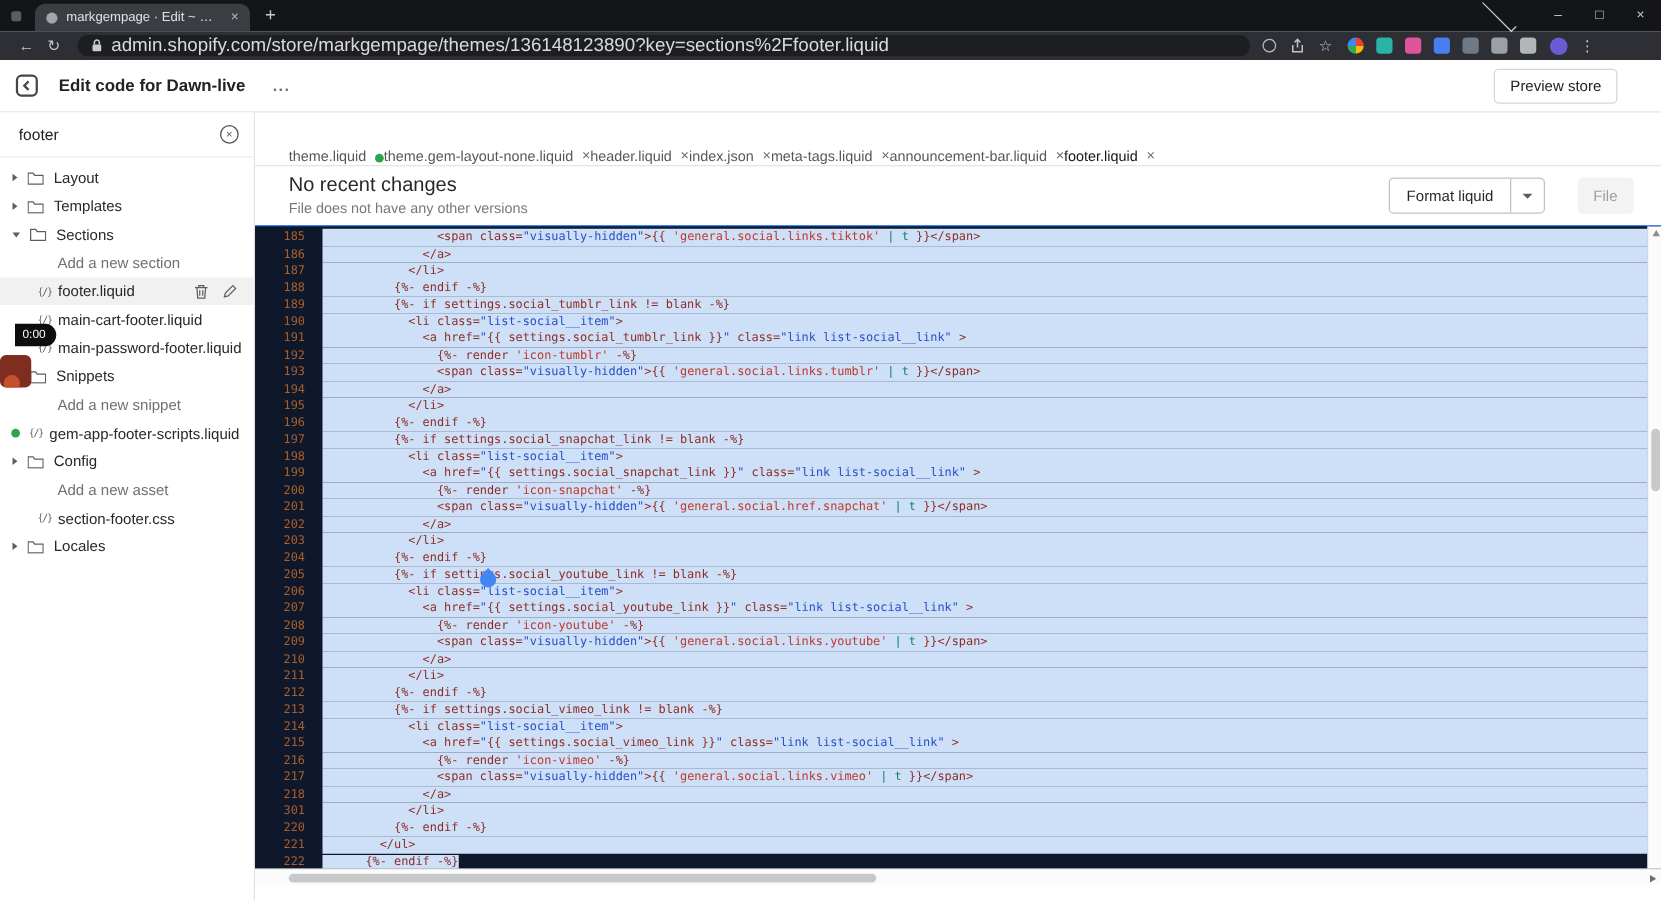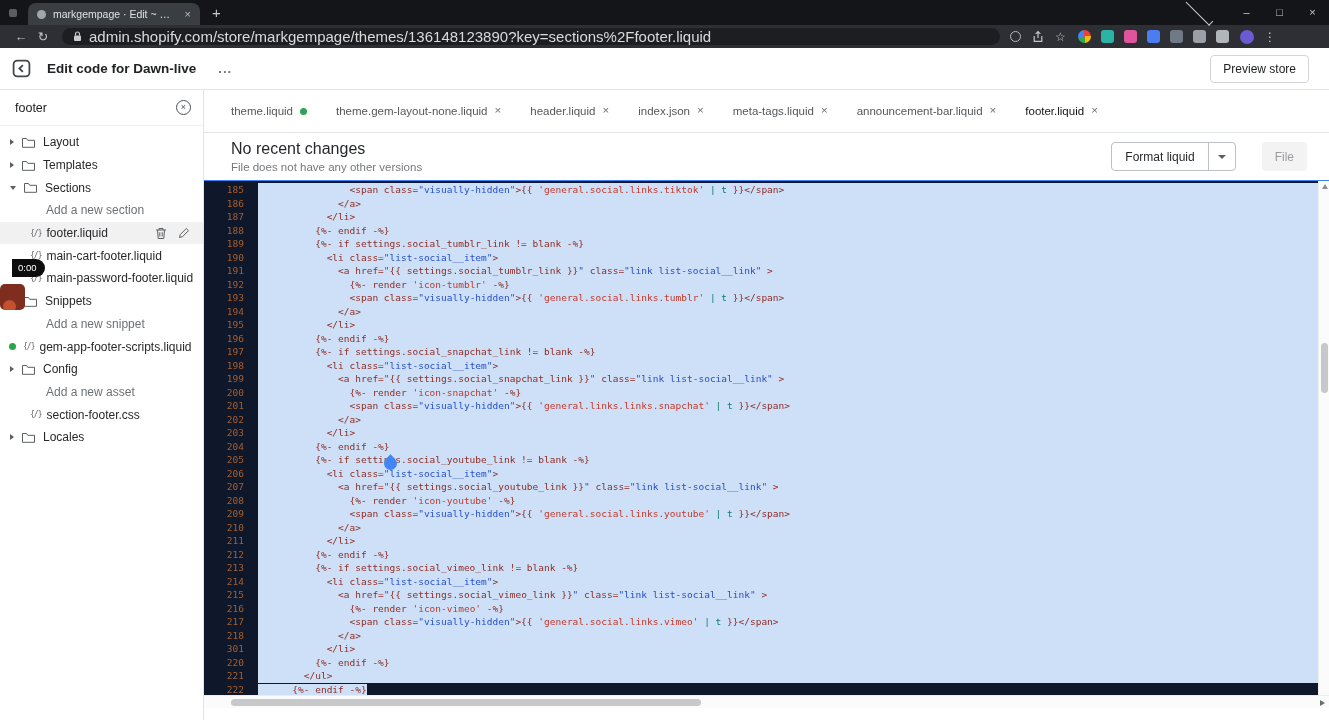--- a/index.html
+++ b/index.html
@@ -24,21 +24,21 @@
   .url-txt{font-size:15px;color:#d8dadc;white-space:nowrap;overflow:hidden}
   .url-right{display:flex;align-items:center;gap:11px;margin-left:10px}
   .ring{width:11px;height:11px;border-radius:50%;border:1.5px solid #b7babd}
   .glyph{color:#c2c4c7;font-size:12px;line-height:1}
   .ext-row{display:flex;align-items:center;gap:10px;margin-left:12px}
   .ext-chip{width:13px;height:13px;border-radius:3px}
   .b-avatar{width:14px;height:14px;border-radius:50%;margin-left:11px}
   .kebab{color:#c9cbce;font-size:12px;margin:0 8px 0 10px}
 
   
-  .app-header{height:42px;background:#fff;border-bottom:1px solid #e3e4e6;display:flex;align-items:center;padding:0 20px 0 12px}
+  .app-header{height:42px;background:#fff;border-bottom:1px solid #e3e4e6;display:flex;align-items:center;padding:0 35px 0 12px}
   .app-title{font-size:13.5px;font-weight:700;color:#202223;margin-left:16px}
   .hdr-dots{font-size:13px;color:#6d7175;margin-left:22px;letter-spacing:1px;font-weight:700}
   .preview-btn{margin-left:auto;height:28px;padding:0 12px;border:1px solid #d2d5d9;border-radius:4px;background:#fff;font-size:12px;color:#202223;display:flex;align-items:center}
 
   
   .workspace{display:flex;height:630px}
   .sidebar{width:204px;border-right:1px solid #e3e4e6;background:#fff;flex:0 0 auto}
   .search-row{height:36px;display:flex;align-items:center;padding:0 15px;border-bottom:1px solid #f0f0f1}
   .search-input{border:none;outline:none;flex:1;font-size:12.5px;color:#202223;font-family:"Liberation Sans",sans-serif;background:transparent}
   .clear-btn{width:15px;height:15px;border-radius:50%;border:1.4px solid #4e5255;color:#4e5255;font-size:9px;line-height:12px;text-align:center;flex:0 0 auto}
@@ -49,21 +49,21 @@
   .trow.file{padding-left:30px;gap:5px}
   .trow.file.withdot{padding-left:9px}
   .trow.selected{background:#f1f1f2}
   .chev-r{width:0;height:0;border-top:3.6px solid transparent;border-bottom:3.6px solid transparent;border-left:4.8px solid #5c5f62}
   .chev-d{width:0;height:0;border-left:3.6px solid transparent;border-right:3.6px solid transparent;border-top:4.8px solid #5c5f62}
   .ficon{font-family:"DejaVu Sans Mono",monospace;font-size:8px;color:#62666a;letter-spacing:-1px;flex:0 0 auto}
   .gdot{width:7px;height:7px;border-radius:50%;background:#2da44e;flex:0 0 auto;margin-right:2px}
   .row-actions{position:absolute;right:13px;display:flex;gap:11px;align-items:center}
 
   .main{flex:1;display:flex;flex-direction:column;min-width:0}
-  .tabbar{height:43px;border-bottom:1px solid #e3e4e6;display:flex;align-items:center;padding-left:27px;gap:29px}
+  .tabbar{height:43px;border-bottom:1px solid #e3e4e6;display:flex;align-items:flex-end;padding-left:27px;}
   .etab{display:flex;align-items:center;gap:7px;font-size:11.5px;color:#55585b;white-space:nowrap}
   .etab.active{color:#141517}
   .etab .x{font-size:11.5px;color:#6a6d70;line-height:1}
   .etab .dot{width:7px;height:7px;background:#2da44e;border-radius:50%}
   .statusrow{height:47px;display:flex;align-items:center;padding:0 22px 0 27px}
   .sl1{font-size:16px;color:#26282b}
   .sl2{font-size:11.5px;color:#76797c;margin-top:3px}
   .sright{margin-left:auto;display:flex;align-items:center;gap:26px}
   .splitbtn{display:flex;height:29px;border:1px solid #bdc1c6;border-radius:4px;overflow:hidden;background:#fff}
   .splitbtn .lbl{padding:0 13px;font-size:12px;color:#26282b;display:flex;align-items:center}
@@ -367,21 +367,21 @@
             <div class="cline sel"><span class="tk-m">              &lt;a href=</span><span class="tk-b">"</span><span class="tk-m">{{ settings.social_tumblr_link }}</span><span class="tk-b">"</span><span class="tk-m"> class=</span><span class="tk-b">"link list-social__link"</span><span class="tk-m"> &gt;</span></div>
             <div class="cline sel"><span class="tk-m">                {%- render </span><span class="tk-r">'icon-tumblr'</span><span class="tk-m"> -%}</span></div>
             <div class="cline sel"><span class="tk-m">                &lt;span class=</span><span class="tk-b">"visually-hidden"</span><span class="tk-m">&gt;{{ </span><span class="tk-r">'general.social.links.tumblr'</span><span class="tk-m"> </span><span class="tk-t">| t</span><span class="tk-m"> }}&lt;/span&gt;</span></div>
             <div class="cline sel"><span class="tk-m">              &lt;/a&gt;</span></div>
             <div class="cline sel"><span class="tk-m">            &lt;/li&gt;</span></div>
             <div class="cline sel"><span class="tk-m">          {%- endif -%}</span></div>
             <div class="cline sel"><span class="tk-m">          {%- if settings.social_snapchat_link != blank -%}</span></div>
             <div class="cline sel"><span class="tk-m">            &lt;li class=</span><span class="tk-b">"list-social__item"</span><span class="tk-m">&gt;</span></div>
             <div class="cline sel"><span class="tk-m">              &lt;a href=</span><span class="tk-b">"</span><span class="tk-m">{{ settings.social_snapchat_link }}</span><span class="tk-b">"</span><span class="tk-m"> class=</span><span class="tk-b">"link list-social__link"</span><span class="tk-m"> &gt;</span></div>
             <div class="cline sel"><span class="tk-m">                {%- render </span><span class="tk-r">'icon-snapchat'</span><span class="tk-m"> -%}</span></div>
-            <div class="cline sel"><span class="tk-m">                &lt;span class=</span><span class="tk-b">"visually-hidden"</span><span class="tk-m">&gt;{{ </span><span class="tk-r">'general.links.links.snapchat'</span><span class="tk-m"> </span><span class="tk-t">| t</span><span class="tk-m"> }}&lt;/span&gt;</span></div>
+            <div class="cline sel"><span class="tk-m">                &lt;span class=</span><span class="tk-b">"visually-hidden"</span><span class="tk-m">&gt;{{ </span><span class="tk-r">'general.social.href.snapchat'</span><span class="tk-m"> </span><span class="tk-t">| t</span><span class="tk-m"> }}&lt;/span&gt;</span></div>
             <div class="cline sel"><span class="tk-m">              &lt;/a&gt;</span></div>
             <div class="cline sel"><span class="tk-m">            &lt;/li&gt;</span></div>
             <div class="cline sel"><span class="tk-m">          {%- endif -%}</span></div>
             <div class="cline sel"><span class="tk-m">          {%- if settings.social_youtube_link != blank -%}</span></div>
             <div class="cline sel"><span class="tk-m">            &lt;li class=</span><span class="tk-b">"list-social__item"</span><span class="tk-m">&gt;</span></div>
             <div class="cline sel"><span class="tk-m">              &lt;a href=</span><span class="tk-b">"</span><span class="tk-m">{{ settings.social_youtube_link }}</span><span class="tk-b">"</span><span class="tk-m"> class=</span><span class="tk-b">"link list-social__link"</span><span class="tk-m"> &gt;</span></div>
             <div class="cline sel"><span class="tk-m">                {%- render </span><span class="tk-r">'icon-youtube'</span><span class="tk-m"> -%}</span></div>
             <div class="cline sel"><span class="tk-m">                &lt;span class=</span><span class="tk-b">"visually-hidden"</span><span class="tk-m">&gt;{{ </span><span class="tk-r">'general.social.links.youtube'</span><span class="tk-m"> </span><span class="tk-t">| t</span><span class="tk-m"> }}&lt;/span&gt;</span></div>
             <div class="cline sel"><span class="tk-m">              &lt;/a&gt;</span></div>
             <div class="cline sel"><span class="tk-m">            &lt;/li&gt;</span></div>

